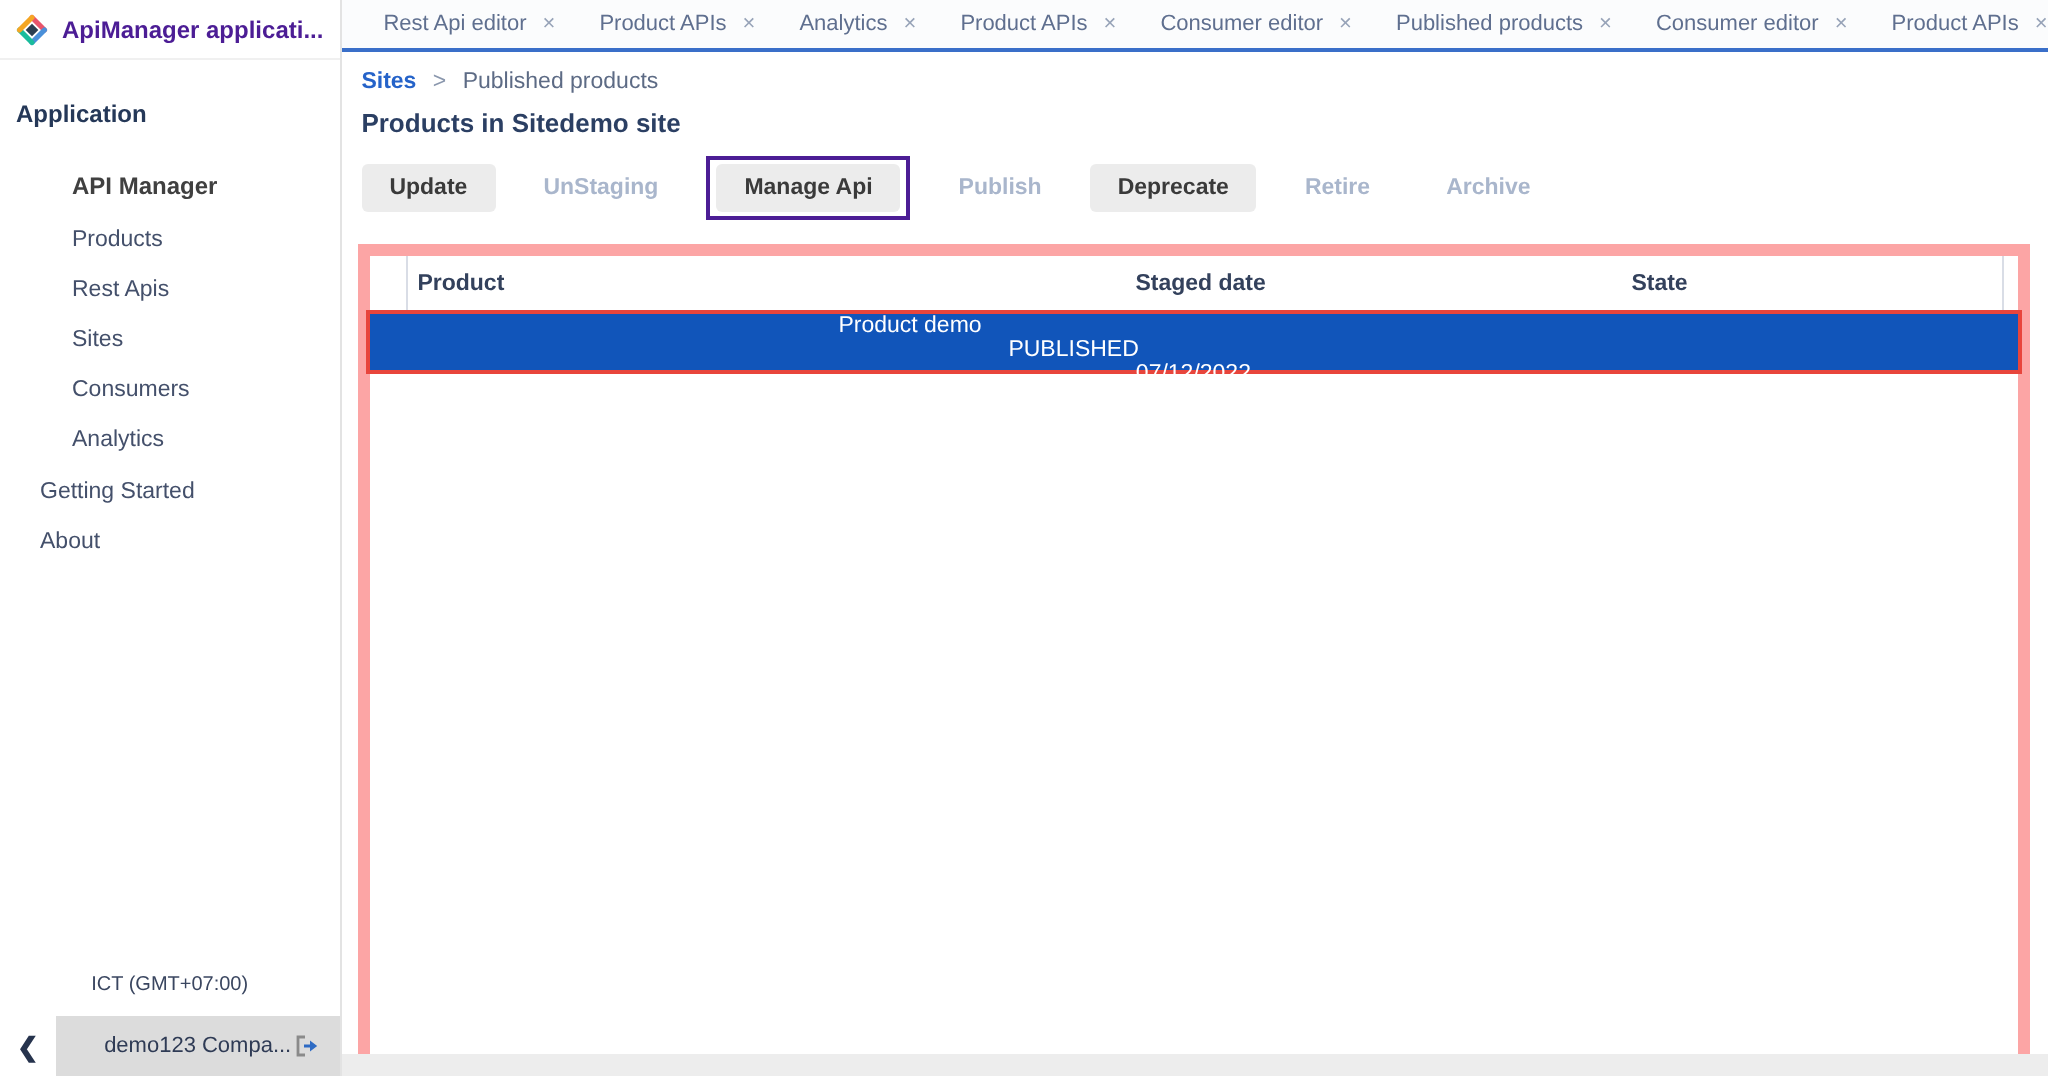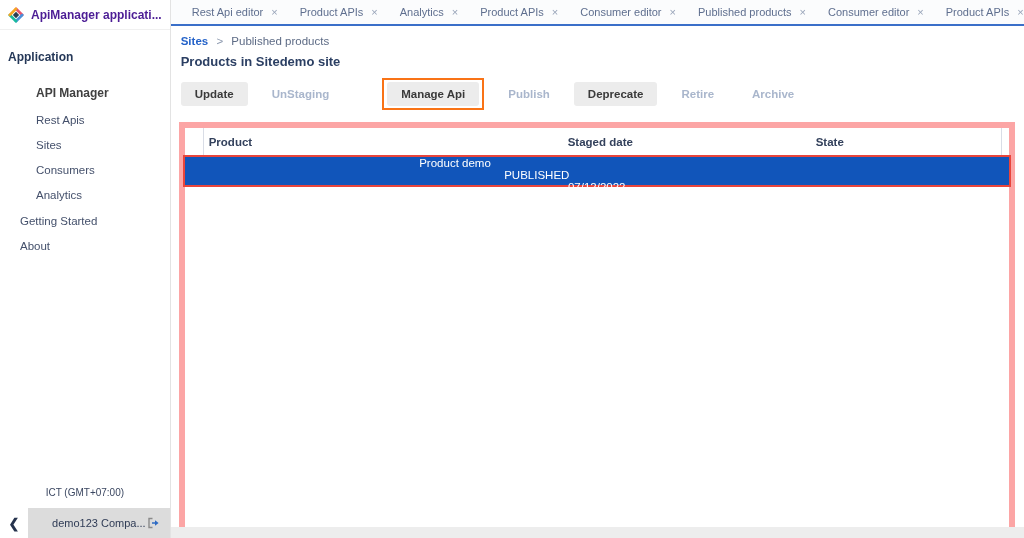--- a/index.html
+++ b/index.html
@@ -49,21 +49,21 @@
   .crumb-link { color:#2563c9; font-weight:bold; cursor:pointer; }
   .crumb-sep { color:#8a97ad; margin:0 5px; }
   .crumb-cur { color:#5d6b85; }
   .page-title { margin:7px 0 0 10px; font-size:13px; font-weight:bold; color:#2b3f63; }
 
   .toolbar { display:flex; align-items:center; gap:10px; margin:11px 0 0 10px; height:28px; }
   .btn { border:none; border-radius:3px; padding:6px 14px; font-size:11.5px; font-weight:bold;
     font-family:"Liberation Sans", sans-serif; cursor:pointer; }
   .btn.enabled { background:#ececec; color:#3a3a3a;padding-left:14px; }
   .btn.disabled { background:transparent; color:#a9b6cc; cursor:default; }
-  .annotation-wrap { border:2px solid #f97316; padding:2px 3px; display:inline-flex;margin-left:29px; }
+  .annotation-wrap { border:2px solid #4c1d95; padding:2px 3px; display:inline-flex; }
 
   
   .grid { margin:14px 8px 0 8px; width:836px; height:414px; border:6px solid #fca5a5;
     background:#fff; }
   .grid-header { display:flex; height:29px; border-bottom:1px solid #c5cbd8; align-items:stretch; }
   .hcell { display:flex; align-items:center; font-size:11.5px; font-weight:bold; color:#33415c; }
   .hcell.sel { width:19px; border-right:1px solid #d9dde6; }
   .hcell.product { width:364px; padding-left:5px; }
   .hcell.state { width:185px; }
   .hcell.staged { flex:1; }
@@ -93,20 +93,21 @@
           </g>
           <rect x="7.2" y="7.2" width="5.6" height="5.6" transform="rotate(45 10 10)" fill="#2c3e50"></rect>
         </svg>
       </span>
       <span class="app-title">ApiManager applicati...</span>
     </div>
 
     <nav class="nav">
       <div class="nav-section">Application</div>
       <div class="nav-group">API Manager</div>
+      <div class="nav-item">Products</div>
       <div class="nav-item">Rest Apis</div>
       <div class="nav-item">Sites</div>
       <div class="nav-item">Consumers</div>
       <div class="nav-item">Analytics</div>
       <div class="nav-item2">Getting Started</div>
       <div class="nav-item2">About</div>
     </nav>
 
     <div class="tz">ICT (GMT+07:00)</div>
     <div class="side-footer">

